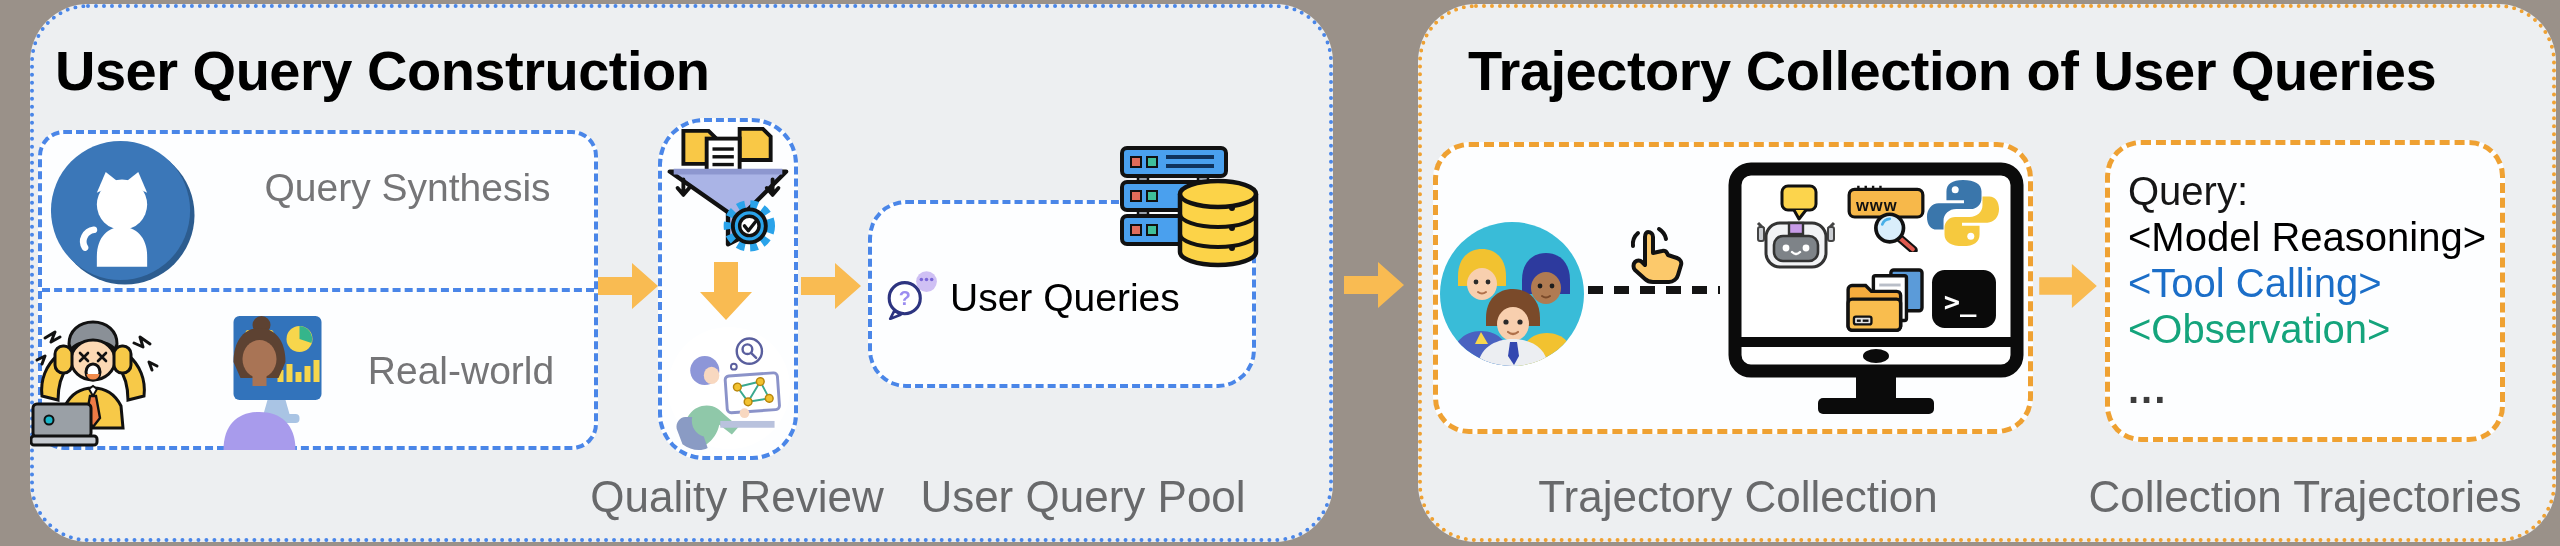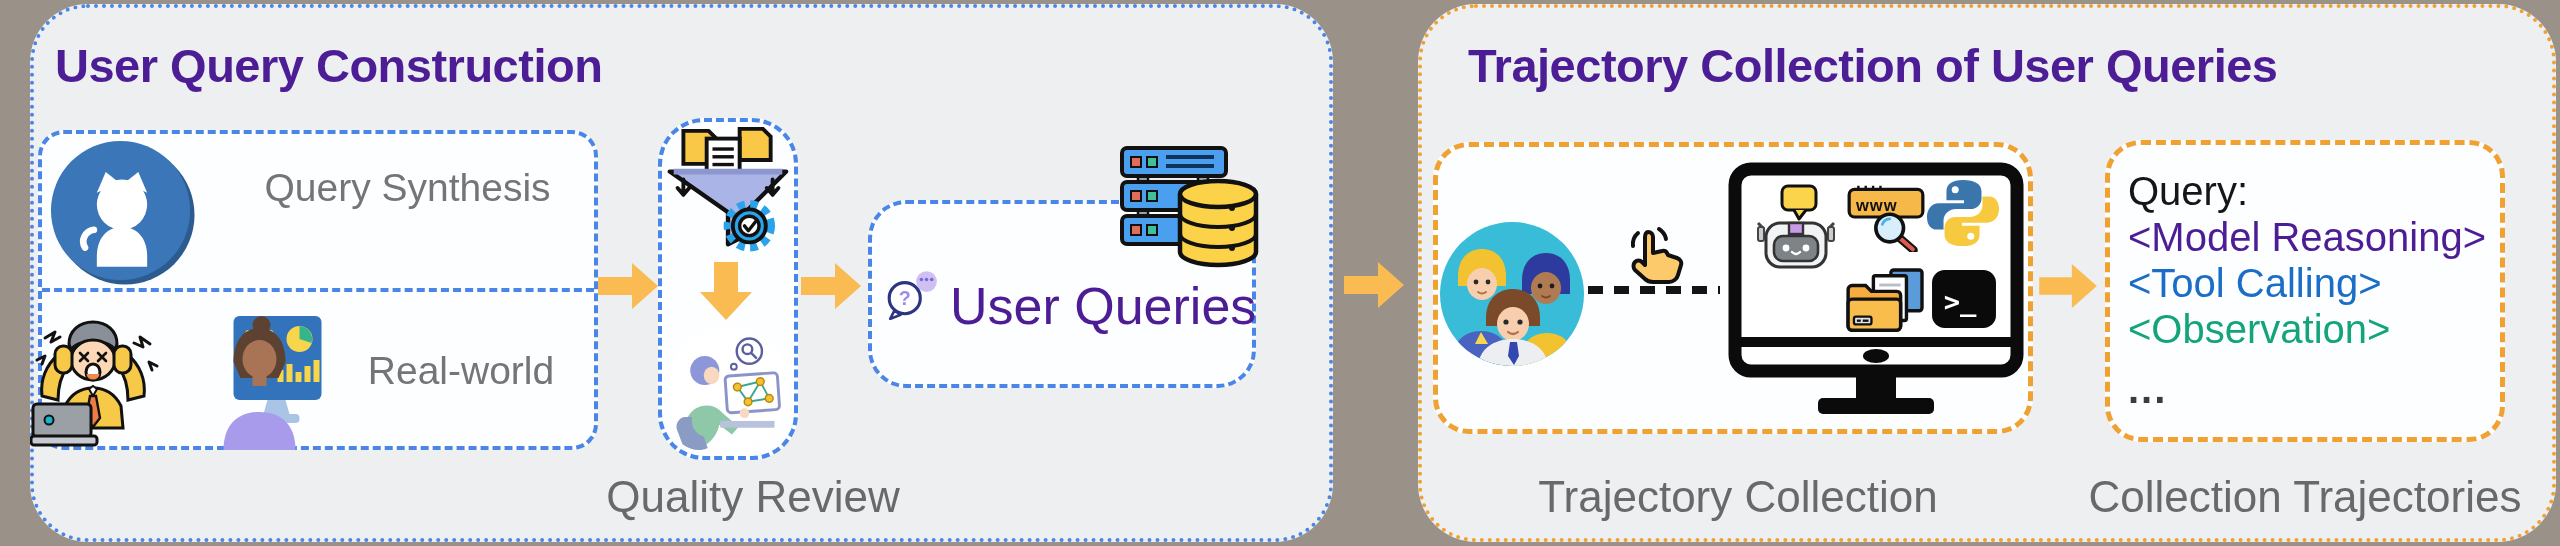--- a/index.html
+++ b/index.html
@@ -5,21 +5,21 @@
   html,body{margin:0;padding:0;background:#9a9189;}
   .stage{position:relative;width:2560px;height:546px;background:#9a9189;
          font-family:"Liberation Sans",sans-serif;overflow:hidden;}
   .abs{position:absolute;}
   .panel{position:absolute;background:#edeff1;border-radius:58px;}
   .p-blue{border:4px dotted #4a86e8;}
   .p-orange{border:4px dotted #efa132;}
   .box{position:absolute;background:#fdfeff;}
   .b-blue{border:4px dashed #4a86e8;border-radius:26px;}
   .b-orange{border:5px dashed #efa132;border-radius:36px;}
-  .title{position:absolute;font-size:47px;font-weight:600;color:#4c1d95;
+  .title{position:absolute;font-size:56px;font-weight:600;color:#000000;
          letter-spacing:-0.5px;white-space:nowrap;}
   .caption{position:absolute;top:472px;font-size:44px;color:#68696b;
            text-align:center;white-space:nowrap;}
   .gtext{position:absolute;color:#757577;font-size:39px;line-height:49px;
          text-align:center;}
   .traj-line{font-size:40px;line-height:46px;font-weight:500;white-space:nowrap;}
   .dashline{position:absolute;height:8px;
             background:repeating-linear-gradient(90deg,#141414 0 15px,transparent 15px 26px);}
   .divider{position:absolute;border-top:4px dashed #4a86e8;}
   svg{display:block;}
@@ -172,21 +172,21 @@
       </g>
       <path d="M30 128c-6-2-12-6-14-10 2-22 12-34 26-34 9 0 14 5 19 10l14 12-7 8-13-10c-2 9-7 16-13 20z" fill="#8fc8a9"></path>
       <circle cx="40" cy="48" r="15" fill="#8d96d8"></circle>
       <ellipse cx="47" cy="53" rx="8" ry="9" fill="#f8d8c0"></ellipse>
       <circle cx="81" cy="92" r="5" fill="#f8d8c0"></circle>
       <path d="M20 96c-6 0-10 6-9 12l6 16c8 6 18 8 26 4l-4-12c-8-2-14-10-12-20z" fill="#8a9bc4"></path>
       <rect x="56" y="100" width="56" height="7" fill="#b9c2dd"></rect>
     </svg>
   </div>
 
-  <div class="caption" style="left:587px;width:300px;margin-left:16px;">Quality Review</div>
+  <div class="caption" style="left:587px;width:300px;">Quality Review</div>
 
   <div class="abs" style="left:801px;top:261px;">
     <svg width="62" height="50" viewBox="0 0 62 50">
         <polygon points="0,16 34,16 34,2 60,25 34,48 34,34 0,34" fill="#f9bb52"></polygon>
       </svg>
   </div>
 
   <div class="box b-blue" style="left:868px;top:200px;width:380px;height:180px;border-radius:38px;"></div>
 
   <div class="abs" style="left:884px;top:268px;">
@@ -194,21 +194,21 @@
       <circle cx="41" cy="13" r="10" fill="#cfc0f4"></circle>
       <circle cx="36" cy="11" r="1.7" fill="#7a66d8"></circle>
         <circle cx="41" cy="11" r="1.7" fill="#7a66d8"></circle>
         <circle cx="46" cy="11" r="1.7" fill="#7a66d8"></circle>
       <circle cx="20" cy="29" r="15" fill="#fff" stroke="#2d3480" stroke-width="3"></circle>
       <path d="M10 41l-4 8 10-4z" fill="#fff" stroke="#2d3480" stroke-width="2.5" stroke-linejoin="round"></path>
       <text x="20" y="36" text-anchor="middle" font-size="19" font-weight="bold" fill="#9b8cf0">?</text>
     </svg>
   </div>
 
-  <div class="abs" style="left:950px;top:276px;font-size:52px;color:#4c1d95;white-space:nowrap;">User Queries</div>
+  <div class="abs" style="left:950px;top:276px;font-size:39px;color:#000000;white-space:nowrap;">User Queries</div>
 
   <div class="abs" style="left:1120px;top:146px;">
     <svg width="140" height="136" viewBox="0 0 140 136">
       <g>
         <rect x="18" y="28" width="10" height="8" fill="#9aa2ab" stroke="#111" stroke-width="2.5"></rect>
         <rect x="78" y="28" width="10" height="8" fill="#9aa2ab" stroke="#111" stroke-width="2.5"></rect>
         <rect x="18" y="62" width="10" height="8" fill="#9aa2ab" stroke="#111" stroke-width="2.5"></rect>
         <rect x="78" y="62" width="10" height="8" fill="#9aa2ab" stroke="#111" stroke-width="2.5"></rect>
         <rect x="2" y="2" width="104" height="28" rx="5" fill="#4aa0ee" stroke="#111" stroke-width="4"></rect>
         <rect x="2" y="36" width="104" height="28" rx="5" fill="#4aa0ee" stroke="#111" stroke-width="4"></rect>
@@ -229,20 +229,21 @@
         <ellipse cx="98" cy="48" rx="38" ry="13" fill="#fcd348" stroke="#111" stroke-width="4.5"></ellipse>
         <path d="M60 68c0 7 17 13 38 13s38-6 38-13" fill="none" stroke="#111" stroke-width="4"></path>
         <path d="M60 88c0 7 17 13 38 13s38-6 38-13" fill="none" stroke="#111" stroke-width="4"></path>
         <circle cx="112" cy="62" r="3" fill="#111"></circle>
         <circle cx="112" cy="82" r="3" fill="#111"></circle>
         <circle cx="112" cy="102" r="3" fill="#111"></circle>
       </g>
     </svg>
   </div>
 
+  <div class="caption" style="left:883px;width:400px;">User Query Pool</div>
 
   <div class="abs" style="left:1344px;top:260px;">
     <svg width="62" height="50" viewBox="0 0 62 50">
         <polygon points="0,16 34,16 34,2 60,25 34,48 34,34 0,34" fill="#f9bb52"></polygon>
       </svg>
   </div>
 
   <div class="panel p-orange" style="left:1418px;top:4px;width:1130px;height:530px;"></div>
 
   <div class="title" style="left:1468px;top:38px;">Trajectory Collection of User Queries</div>
@@ -374,21 +375,21 @@
   <div class="abs" style="left:2039px;top:262px;">
     <svg width="60" height="48" viewBox="0 0 62 50">
         <polygon points="0,16 34,16 34,2 60,25 34,48 34,34 0,34" fill="#f9bb52"></polygon>
       </svg>
   </div>
 
   <div class="box b-orange" style="left:2105px;top:140px;width:390px;height:292px;"></div>
 
   <div class="abs" style="left:2128px;top:168px;">
     <div class="traj-line" style="color: rgb(22, 22, 22);">Query:</div>
-    <div class="traj-line" style="color: #4c1d95;">&lt;Model Reasoning&gt;</div>
+    <div class="traj-line" style="color: #000000;">&lt;Model Reasoning&gt;</div>
     <div class="traj-line" style="color: rgb(27, 110, 200);">&lt;Tool Calling&gt;</div>
     <div class="traj-line" style="color: rgb(20, 164, 124);">&lt;Observation&gt;</div>
     <div class="traj-line" style="margin-top: 14px; font-weight: bold; letter-spacing: 2px; color: rgb(60, 60, 60);">...</div>
   </div>
 
   <div class="caption" style="left:2085px;width:440px;">Collection Trajectories</div>
 
 </div>
 
 </body></html>

